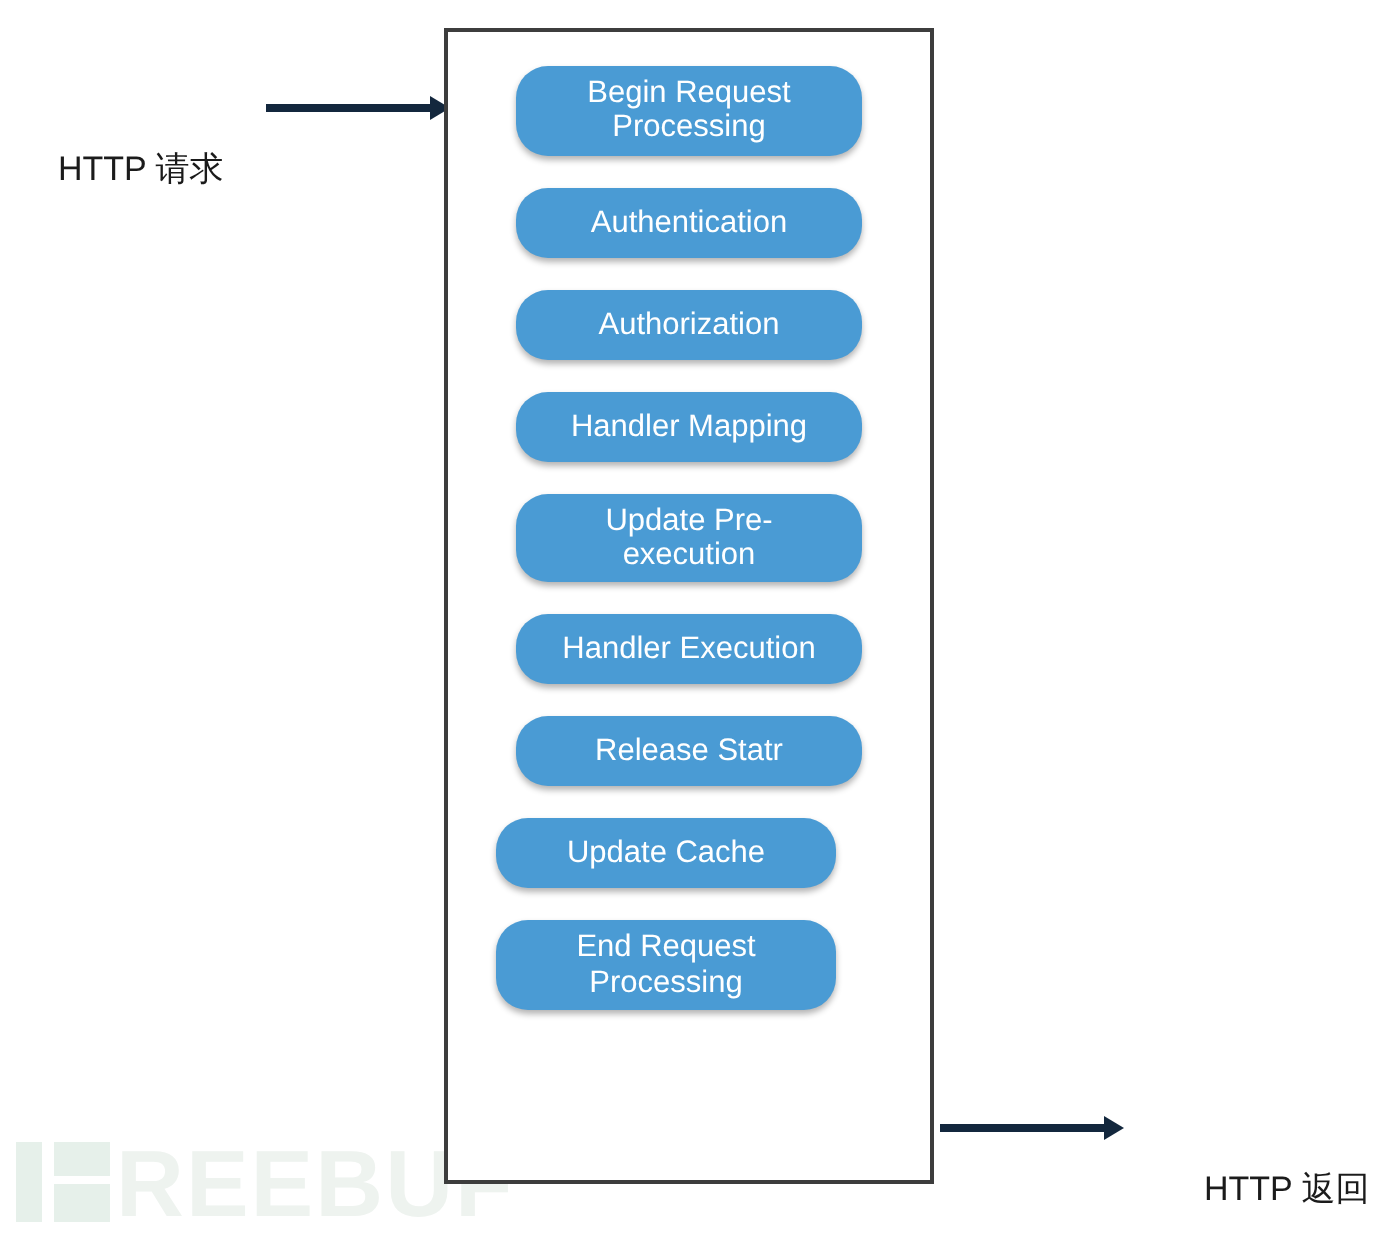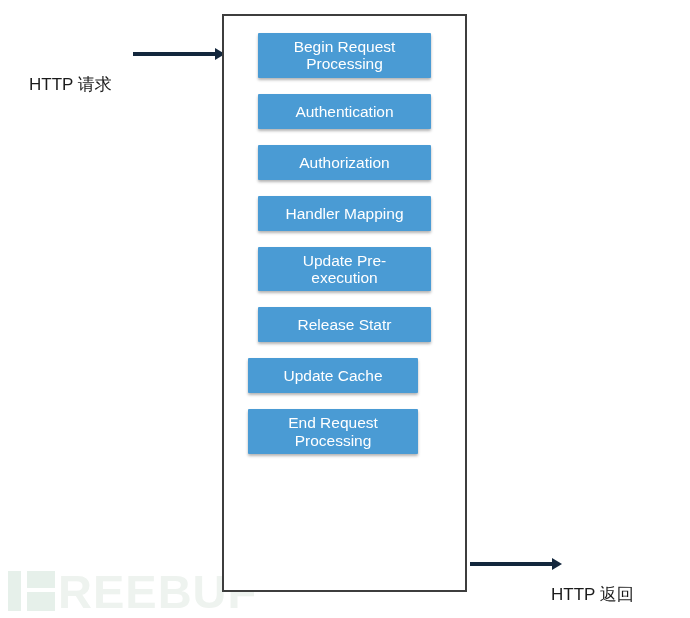--- a/index.html
+++ b/index.html
@@ -80,21 +80,21 @@
     position: absolute;
     left: 0;
     top: 17px;
     width: 100%;
   }
   .step-box {
     width: 173px;
     margin: 0 auto 16px auto;
     min-height: 35px;
     background: #4a9bd4;
-    border-radius: 1px;
+    border-radius: 16px;
     color: #ffffff;
     font-size: 15.5px;
     line-height: 1.12;
     display: flex;
     align-items: center;
     justify-content: center;
     text-align: center;
     box-sizing: border-box;
     padding: 5px 6px;
     box-shadow: 0 2px 3px rgba(0, 0, 0, 0.30);
@@ -158,21 +158,21 @@
     font-size: 17px;
     color: #1b1b1b;
     white-space: nowrap;
     margin-top: 28px;
   }
   #label-request {
     left: 29px;
     top: 45px;
   }
   #label-response {
-    left: 551px;
+    left: 602px;
     top: 555px;
     text-align: center;
   }
 </style>
 </head>
 <body>
 
 <div id="watermark">
   <div class="wm-mark">
     <div class="wm-bar"></div>
@@ -208,20 +208,23 @@
 
     <div class="step-box">
       <span class="step-label">Handler Mapping</span>
     </div>
 
     <div class="step-box two-line">
       <span class="step-label">Update Pre-
 execution</span>
     </div>
 
+    <div class="step-box">
+      <span class="step-label">Handler Execution</span>
+    </div>
 
     <div class="step-box">
       <span class="step-label">Release Statr</span>
     </div>
 
     <div class="step-box narrow">
       <span class="step-label">Update Cache</span>
     </div>
 
 

